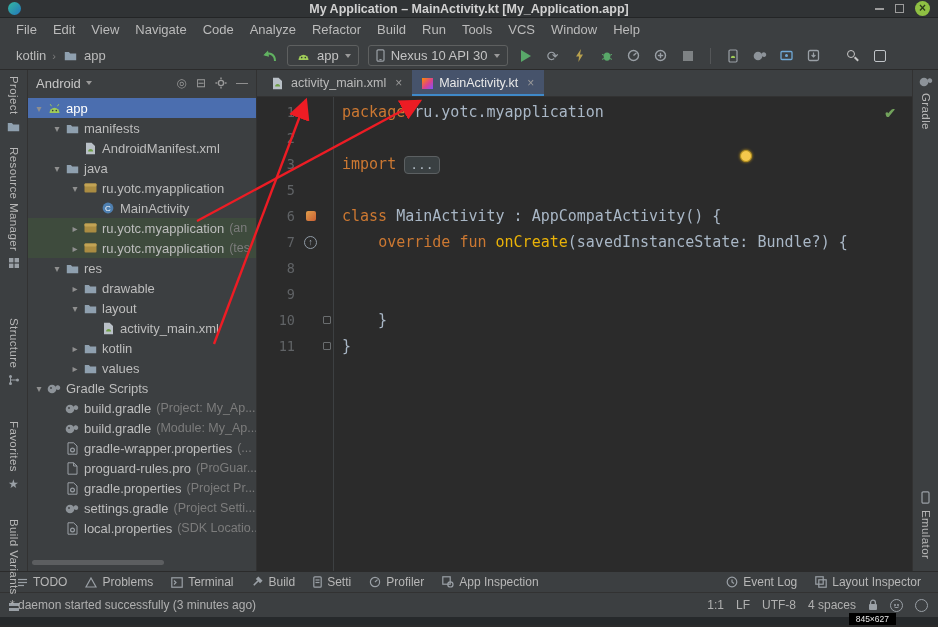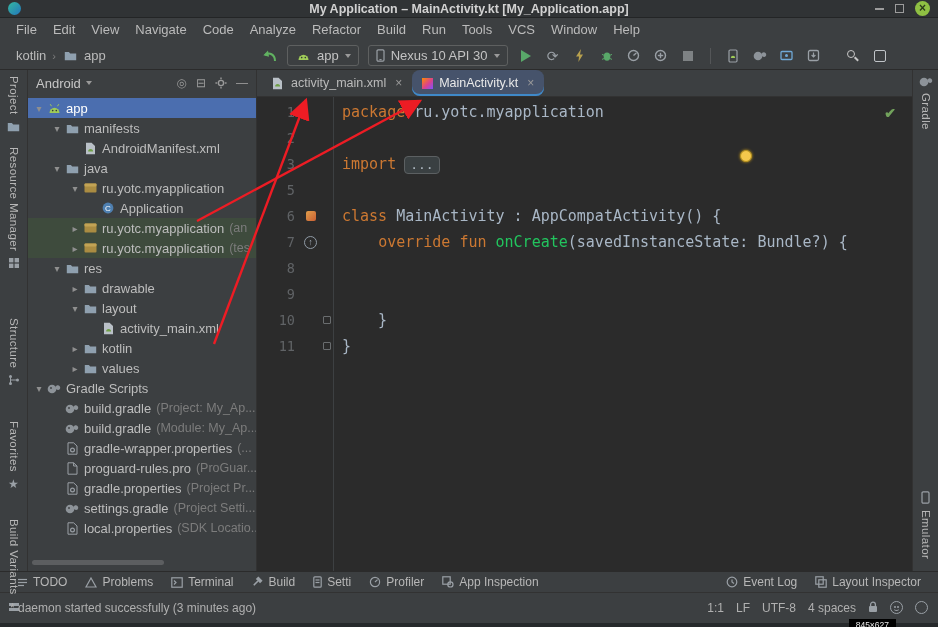--- a/index.html
+++ b/index.html
@@ -78,36 +78,36 @@
   .tlabel { margin-left:4px; }
   .tmeta { margin-left:5px; color:#7c7c7c; font-size:12.5px; }
   .pp-scrollbar { position:absolute; left:4px; bottom:6px; width:132px; height:5px;
     background:#5c5e60; border-radius:3px; }
 
   
   .editor-col { flex:1; min-width:0; display:flex; flex-direction:column; background:#2b2b2b; }
   .tabbar { height:27px; background:#3c3f41; border-bottom:1px solid #323232;
     display:flex; align-items:stretch; padding-left:2px; font-size:12.5px; }
   .tab { display:flex; align-items:center; gap:6px; padding:0 10px; color:#bbbbbb; }
-  .tab.active { background:#46536b; color:#e9e9e9; box-shadow:inset 0 -2px 0 #3f89c9;border-radius:8px; }
+  .tab.active { background:#46536b; color:#e9e9e9; box-shadow:inset 0 -2px 0 #3f89c9; }
   .tab-close { color:#9a9a9a; font-size:12px; margin-left:3px; }
   .kicon { width:11px; height:11px; background:linear-gradient(135deg,#ff8a00,#d9418e 55%,#7f52ff); }
 
   .editor { flex:1; position:relative; overflow:hidden; padding-top:2px;
     font-family:"DejaVu Sans Mono", monospace; font-size:15px; color:#a9b7c6; }
   .gutter-line { position:absolute; left:76px; top:0; bottom:0; width:1px; background:#3d4042; }
   .code-line { display:flex; height:26px; align-items:center; position:relative; }
   .ln { width:44px; flex:none; text-align:right; padding-right:6px;
     color:#606366; font-size:13.5px; }
   .gslot { width:19px; flex:none; display:flex; justify-content:center; align-items:center; }
   .fslot { width:13px; flex:none; display:flex; justify-content:center; align-items:center; }
   .code { padding-left:9px; white-space:pre; }
   .tok-kw { color:#cc7832; }
   .tok-pl { color:#a9b7c6; }
-  .tok-fn { color:#22c55e; }
+  .tok-fn { color:#eab308; }
   .tok-it { color:#9876aa; font-style:italic; }
   .fold-box { display:inline-block; background:#3a4042; border:1px solid #5c6062;
     border-radius:4px; padding:0 5px; margin-left:8px; color:#adb7c0;
     font-size:13px; line-height:16px; }
   .g-class { width:10px; height:10px; border-radius:2px;
     background:linear-gradient(135deg,#e09e4b,#c95f33); }
   .g-override { width:13px; height:13px; border-radius:50%; border:1px solid #8f9aa5;
     color:#9fa8b2; font-size:9px; line-height:11px; text-align:center;
     font-family:"Liberation Sans",sans-serif; }
   .fend { width:8px; height:8px; border:1px solid #6a6d6f; border-radius:1px; }
@@ -116,23 +116,23 @@
   .bulb { position:absolute; left:483px; top:53px; width:12px; height:12px;
     border-radius:50%; background:#f5c84c; border:1px solid #b3901f;
     box-shadow:0 0 3px #d8a61a; }
 
   
   .bottombar { height:21px; background:#3c3f41; border-top:1px solid #2b2b2b;
     display:flex; align-items:center; font-size:12px; padding:0 8px; color:#b7b7b7; }
   .bb-item { display:flex; align-items:center; gap:5px; padding:0 9px; }
   .bb-right { margin-left:auto; display:flex; }
 
-  .statusbar { height:31px; background:#3c3f41; border-top:1px solid #323232;
+  .statusbar { height:25px; background:#3c3f41; border-top:1px solid #323232;
     display:flex; align-items:center; padding:0 10px; font-size:12px; color:#b0b0b0; }
-  .sb-right { margin-left:auto; display:flex; gap:12px; }
+  .sb-right { margin-left:auto; display:flex; gap:12px; align-items:center; }
   .sb-circle { width:13px; height:13px; border-radius:50%; border:1.4px solid #9aa0a6; position:relative; }
   .sb-circle i { position:absolute; width:2px; height:2px; background:#9aa0a6; border-radius:50%;
     top:4px; } .sb-circle i.l{left:3px;} .sb-circle i.r{right:3px;}
   .sb-circle b { position:absolute; left:3px; right:3px; bottom:2.5px; height:2.5px;
     border-bottom:1.4px solid #9aa0a6; border-radius:0 0 4px 4px; }
 
   .bottom-strip { height:8px; background:#26292b; position:relative; }
   .capture-badge { position:absolute; right:42px; bottom:0; height:12px; background:#000;
     color:#e8e8e8; font-size:8.5px; line-height:12px; padding:0 7px; }
 
@@ -402,21 +402,21 @@
           <span class="tlabel">ru.yotc.myapplication</span>
         </div>
         <div class="tree-row" style="padding-left:58px">
           <span class="arrow"></span>
           <span class="ticon">
             <svg width="12" height="12" viewBox="0 0 12 12">
               <circle cx="6" cy="6" r="5.4" fill="#4e7fb0"></circle>
               <text x="6" y="8.8" text-anchor="middle" font-size="8" fill="#ffffff" font-family="Liberation Sans">C</text>
             </svg>
           </span>
-          <span class="tlabel">Application</span>
+          <span class="tlabel">MainActivity</span>
         </div>
         <div class="tree-row hl" style="padding-left:40px">
           <span class="arrow">▸</span>
           <span class="ticon">
             <svg width="13" height="10" viewBox="0 0 13 10">
               <rect x="0.5" y="0.5" width="12" height="9" rx="1" fill="#aa8c42"></rect>
               <rect x="0.5" y="0.5" width="12" height="3" rx="1" fill="#c2a355"></rect>
             </svg>
           </span>
           <span class="tlabel">ru.yotc.myapplication</span>

